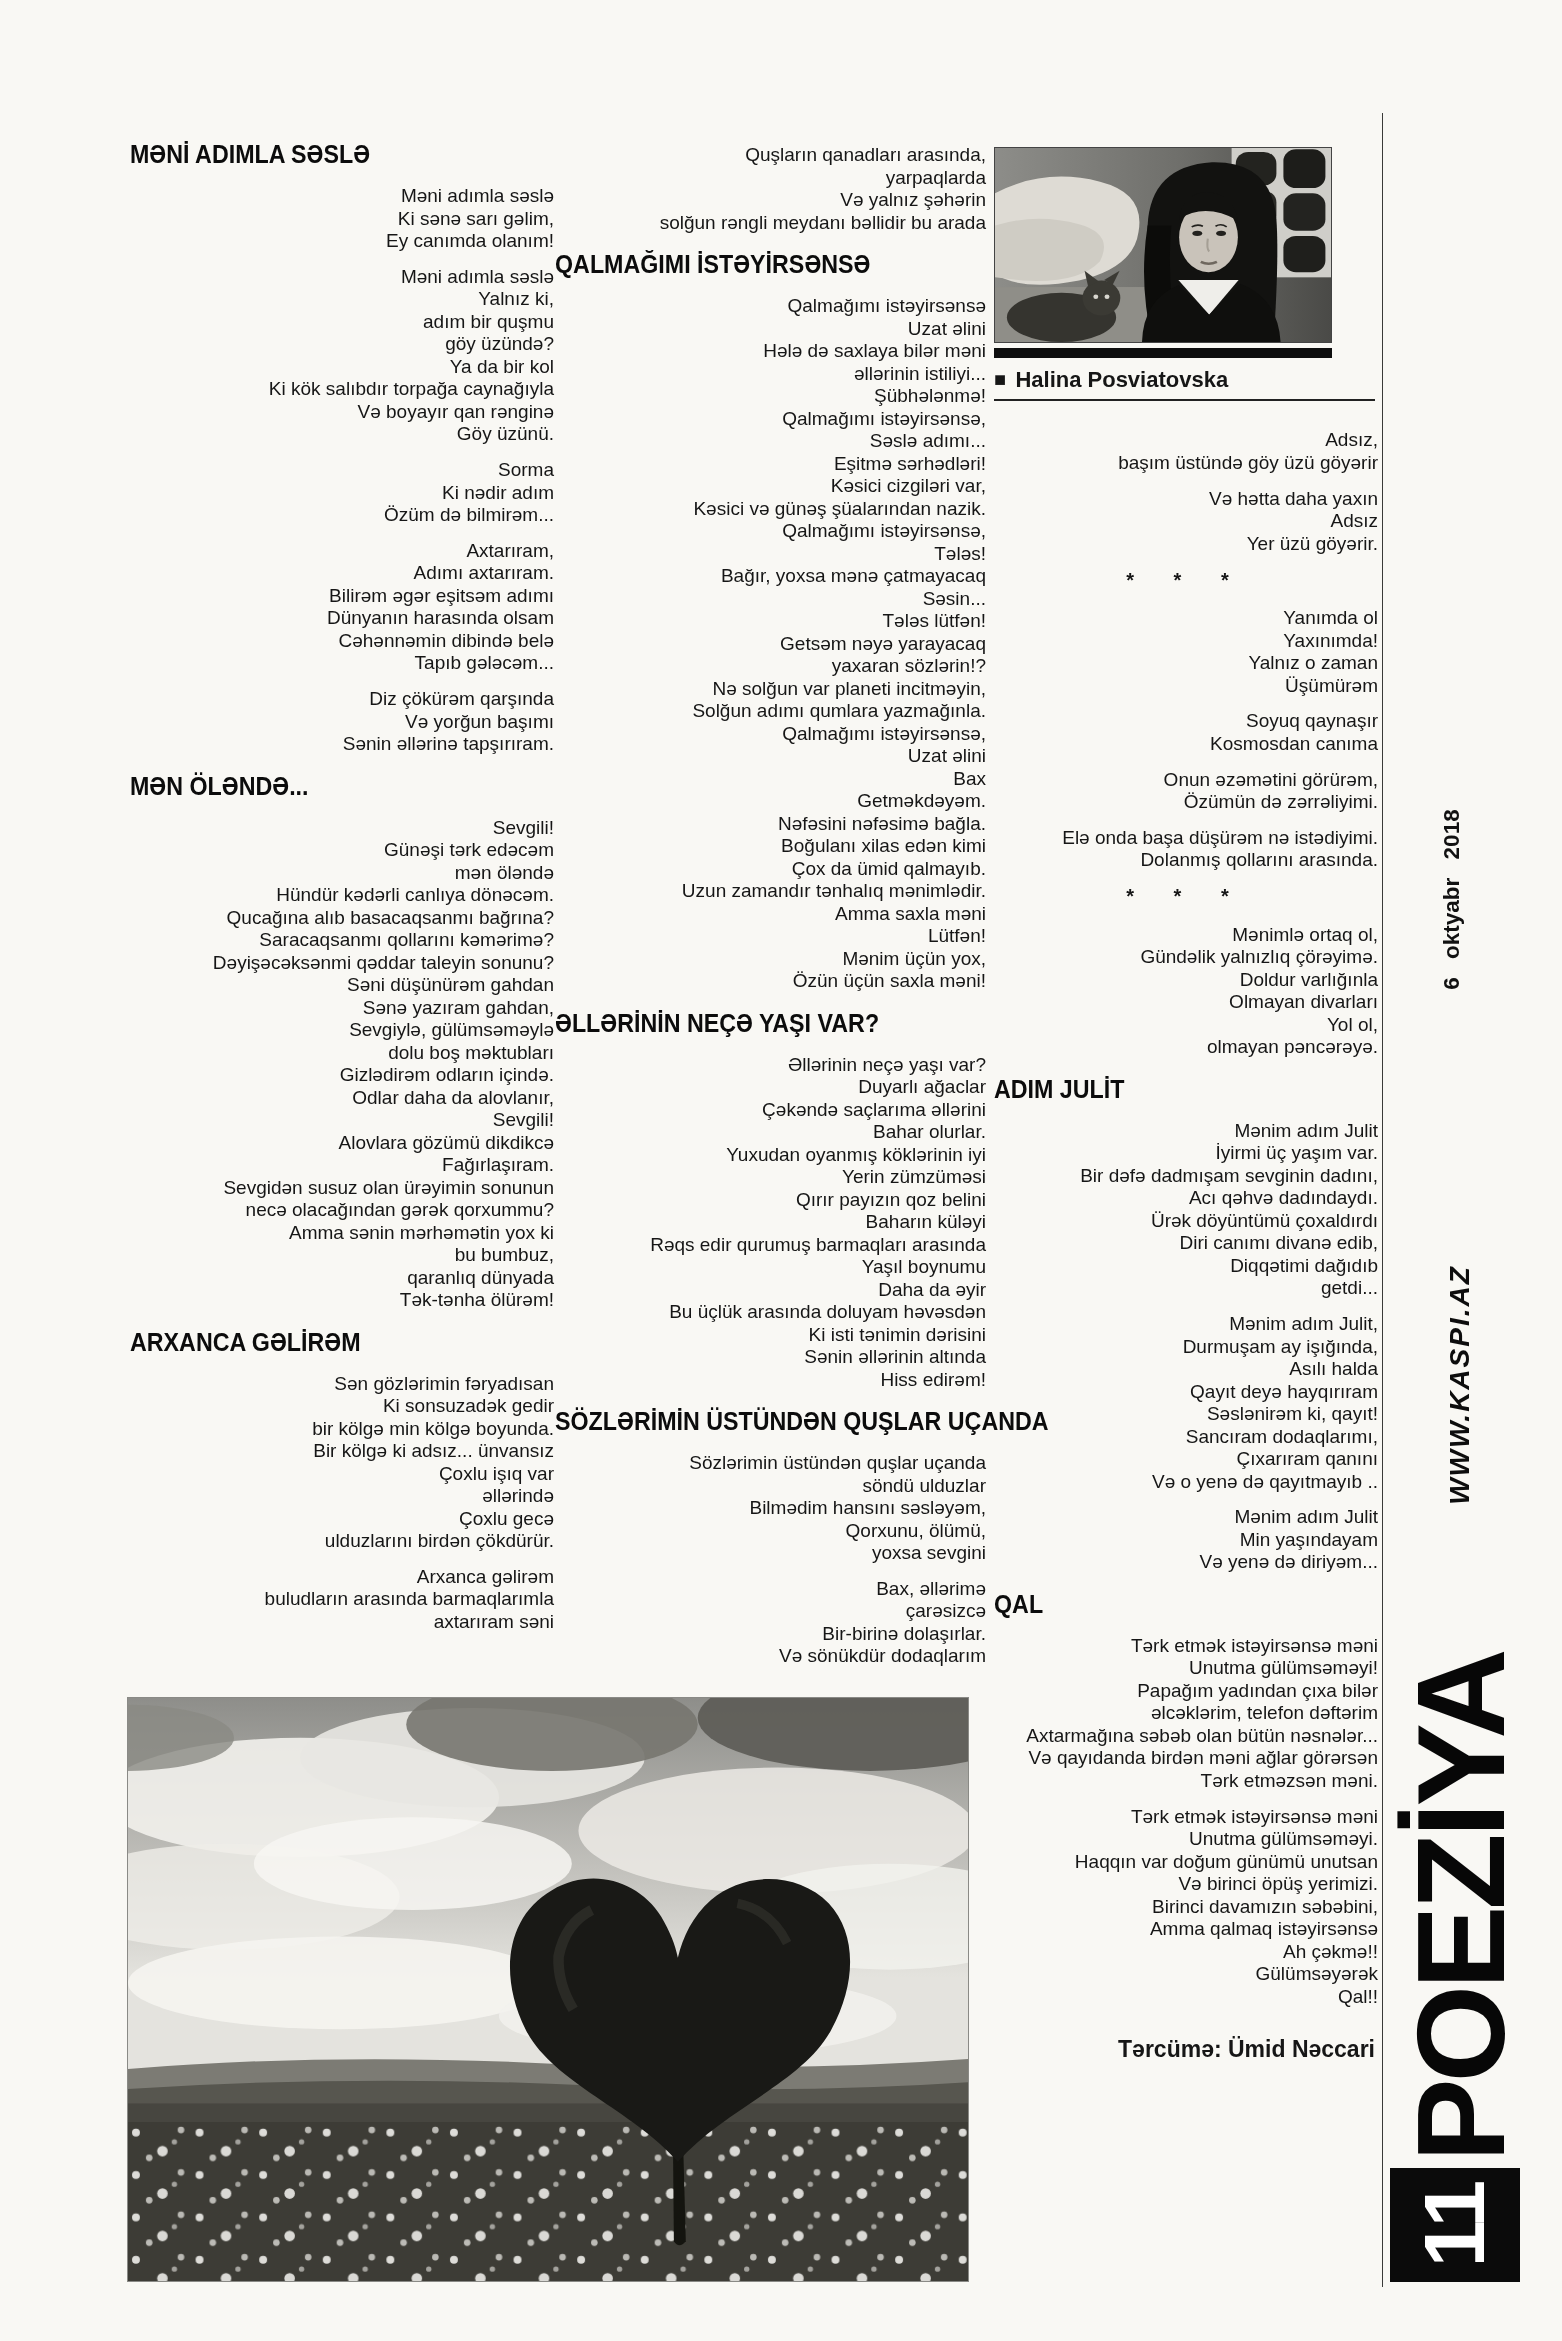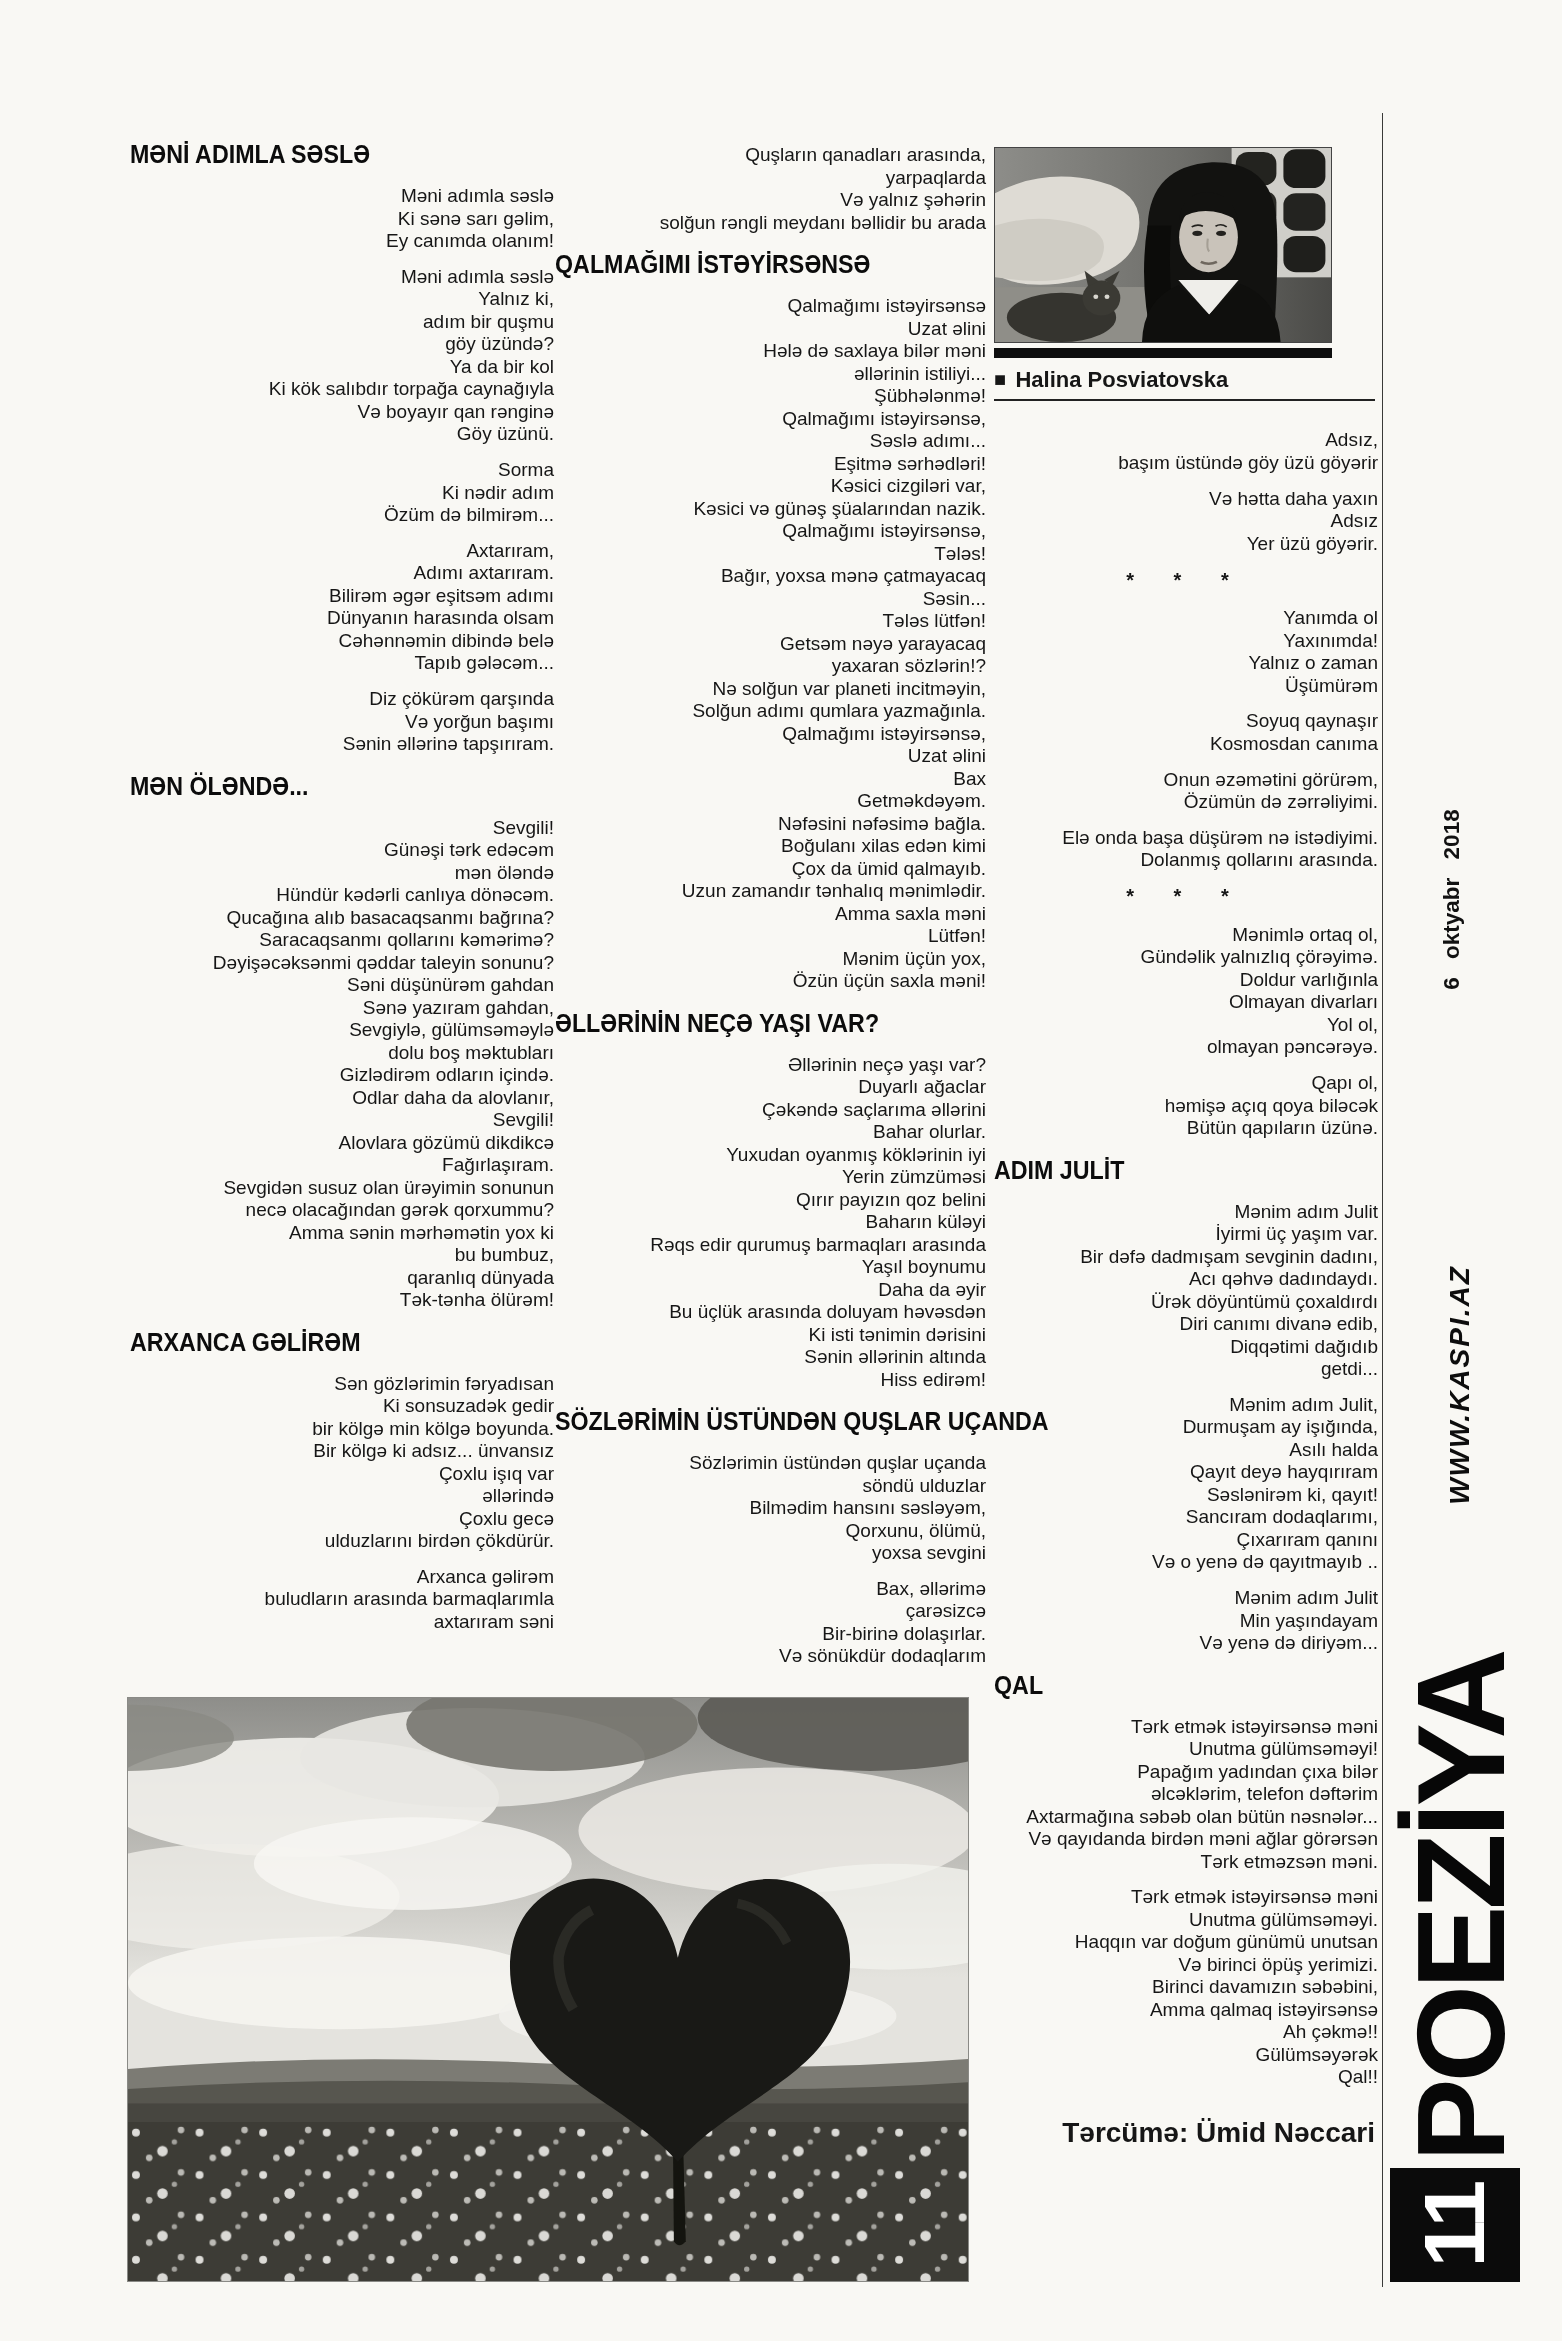--- a/index.html
+++ b/index.html
@@ -27,21 +27,21 @@
 
   
   .portrait-wrap{width:381px;margin:0 0 0 0;}
   .portrait-frame{width:338px;height:196px;border:1.3px solid #444;box-sizing:border-box;background:#777;}
   .portrait-frame svg{display:block;width:100%;height:100%;}
   .photo-bar{width:338px;height:10px;background:#0e0e0e;margin-top:4.6px;}
   .photo-caption{margin:9.3px 0 6.6px 0;font-size:22px;font-weight:bold;white-space:nowrap;}
   .caption-bullet{display:inline-block;font-size:20px;margin-right:9.3px;transform:translateY(-1.3px);}
   .caption-rule{width:381px;border:none;border-top:2.7px solid #222;margin:4px 0 28px 0;}
 
-  .translator{margin-top:28px;width:381px;text-align:right;font-weight:bold;font-size:28px;white-space:nowrap;}
+  .translator{margin-top:28px;width:381px;text-align:right;font-weight:bold;font-size:23px;white-space:nowrap;}
 
   
   .heart-photo{
     position:absolute;left:127px;top:1697px;width:840px;height:583px;
     border:0.7px solid #8a8a86;background:#cfcfcb;
   }
   .heart-photo svg{display:block;width:100%;height:100%;}
 
   
   .v-rule{position:absolute;left:1382px;top:113px;width:1.3px;height:2174px;background:#3a3a38;}
@@ -307,25 +307,20 @@
       </div>
       <div class="stars">* * *</div>
       <div class="stanza">
         <span class="line">Mənimlə ortaq ol,</span>
         <span class="line">Gündəlik yalnızlıq çörəyimə.</span>
         <span class="line">Doldur varlığınla</span>
         <span class="line">Olmayan divarları</span>
         <span class="line">Yol ol,</span>
         <span class="line">olmayan pəncərəyə.</span>
       </div>
-      <div class="stanza">
-        <span class="line">Qapı ol,</span>
-        <span class="line">həmişə açıq qoya biləcək</span>
-        <span class="line">Bütün qapıların üzünə.</span>
-      </div>
       <h2 class="poem-title">ADIM JULİT</h2>
       <div class="stanza">
         <span class="line">Mənim adım Julit</span>
         <span class="line">İyirmi üç yaşım var.</span>
         <span class="line">Bir dəfə dadmışam sevginin dadını,</span>
         <span class="line">Acı qəhvə dadındaydı.</span>
         <span class="line">Ürək döyüntümü çoxaldırdı</span>
         <span class="line">Diri canımı divanə edib,</span>
         <span class="line">Diqqətimi dağıdıb</span>
         <span class="line">getdi...</span>

